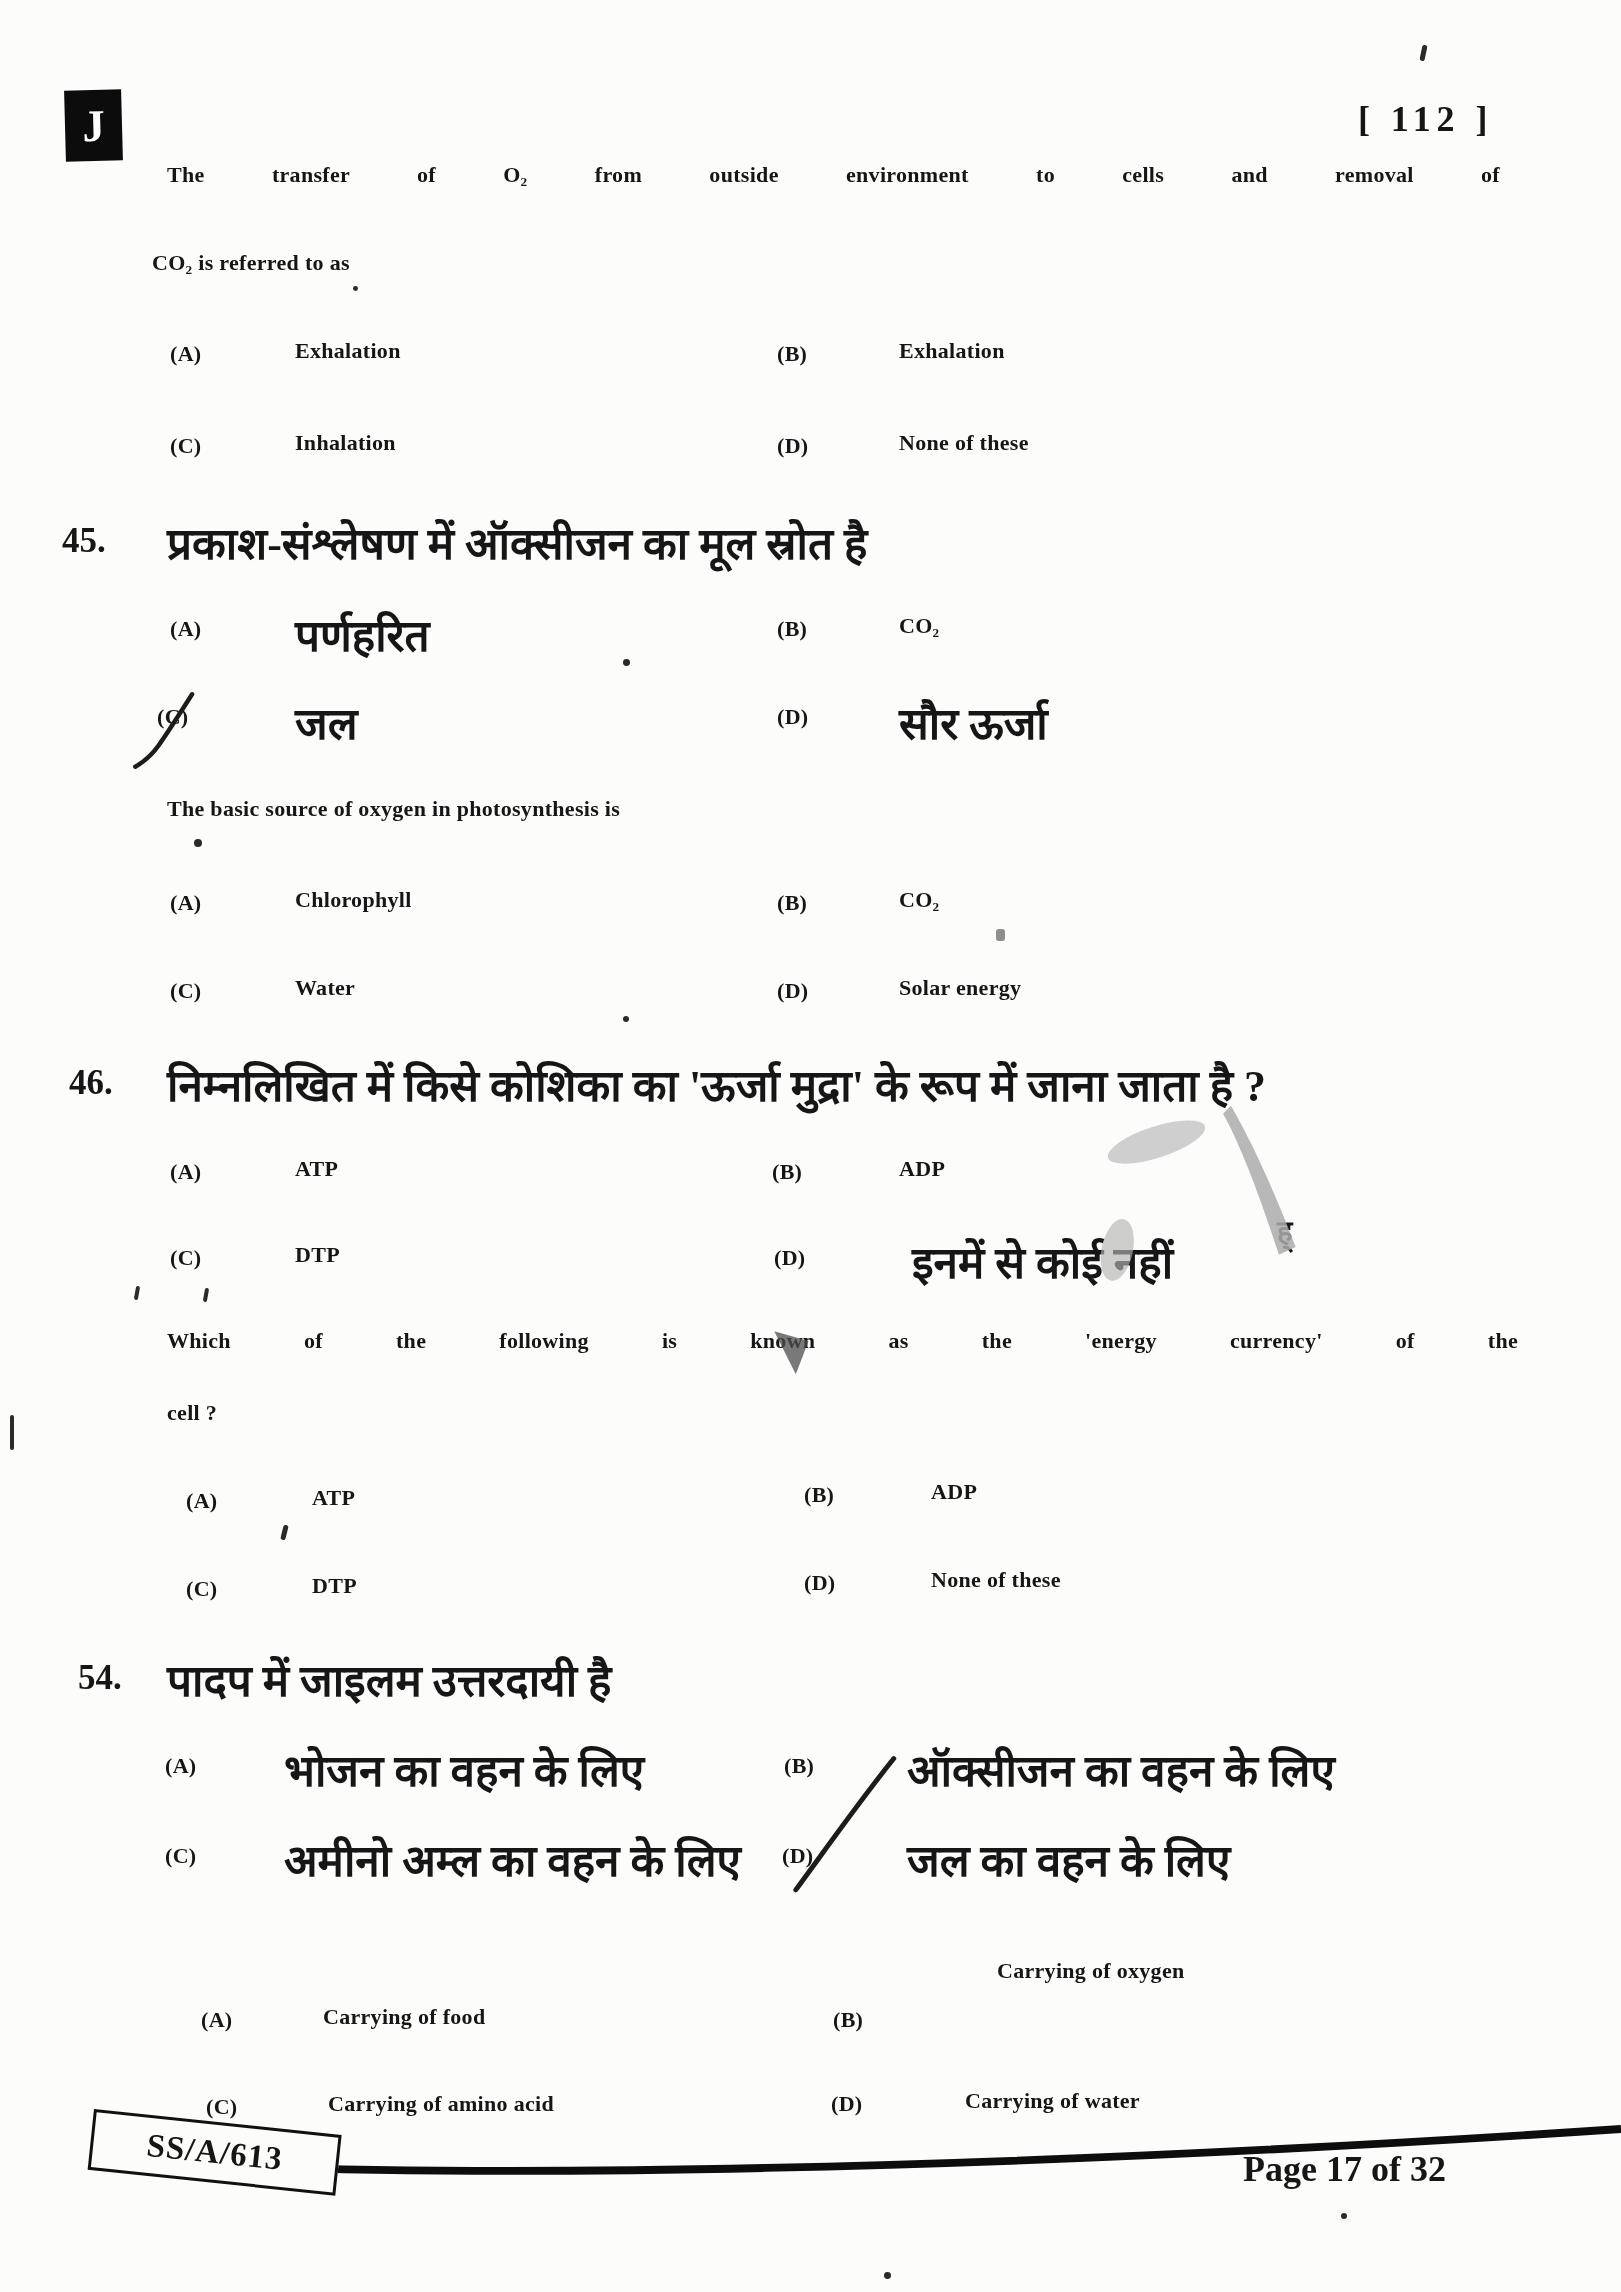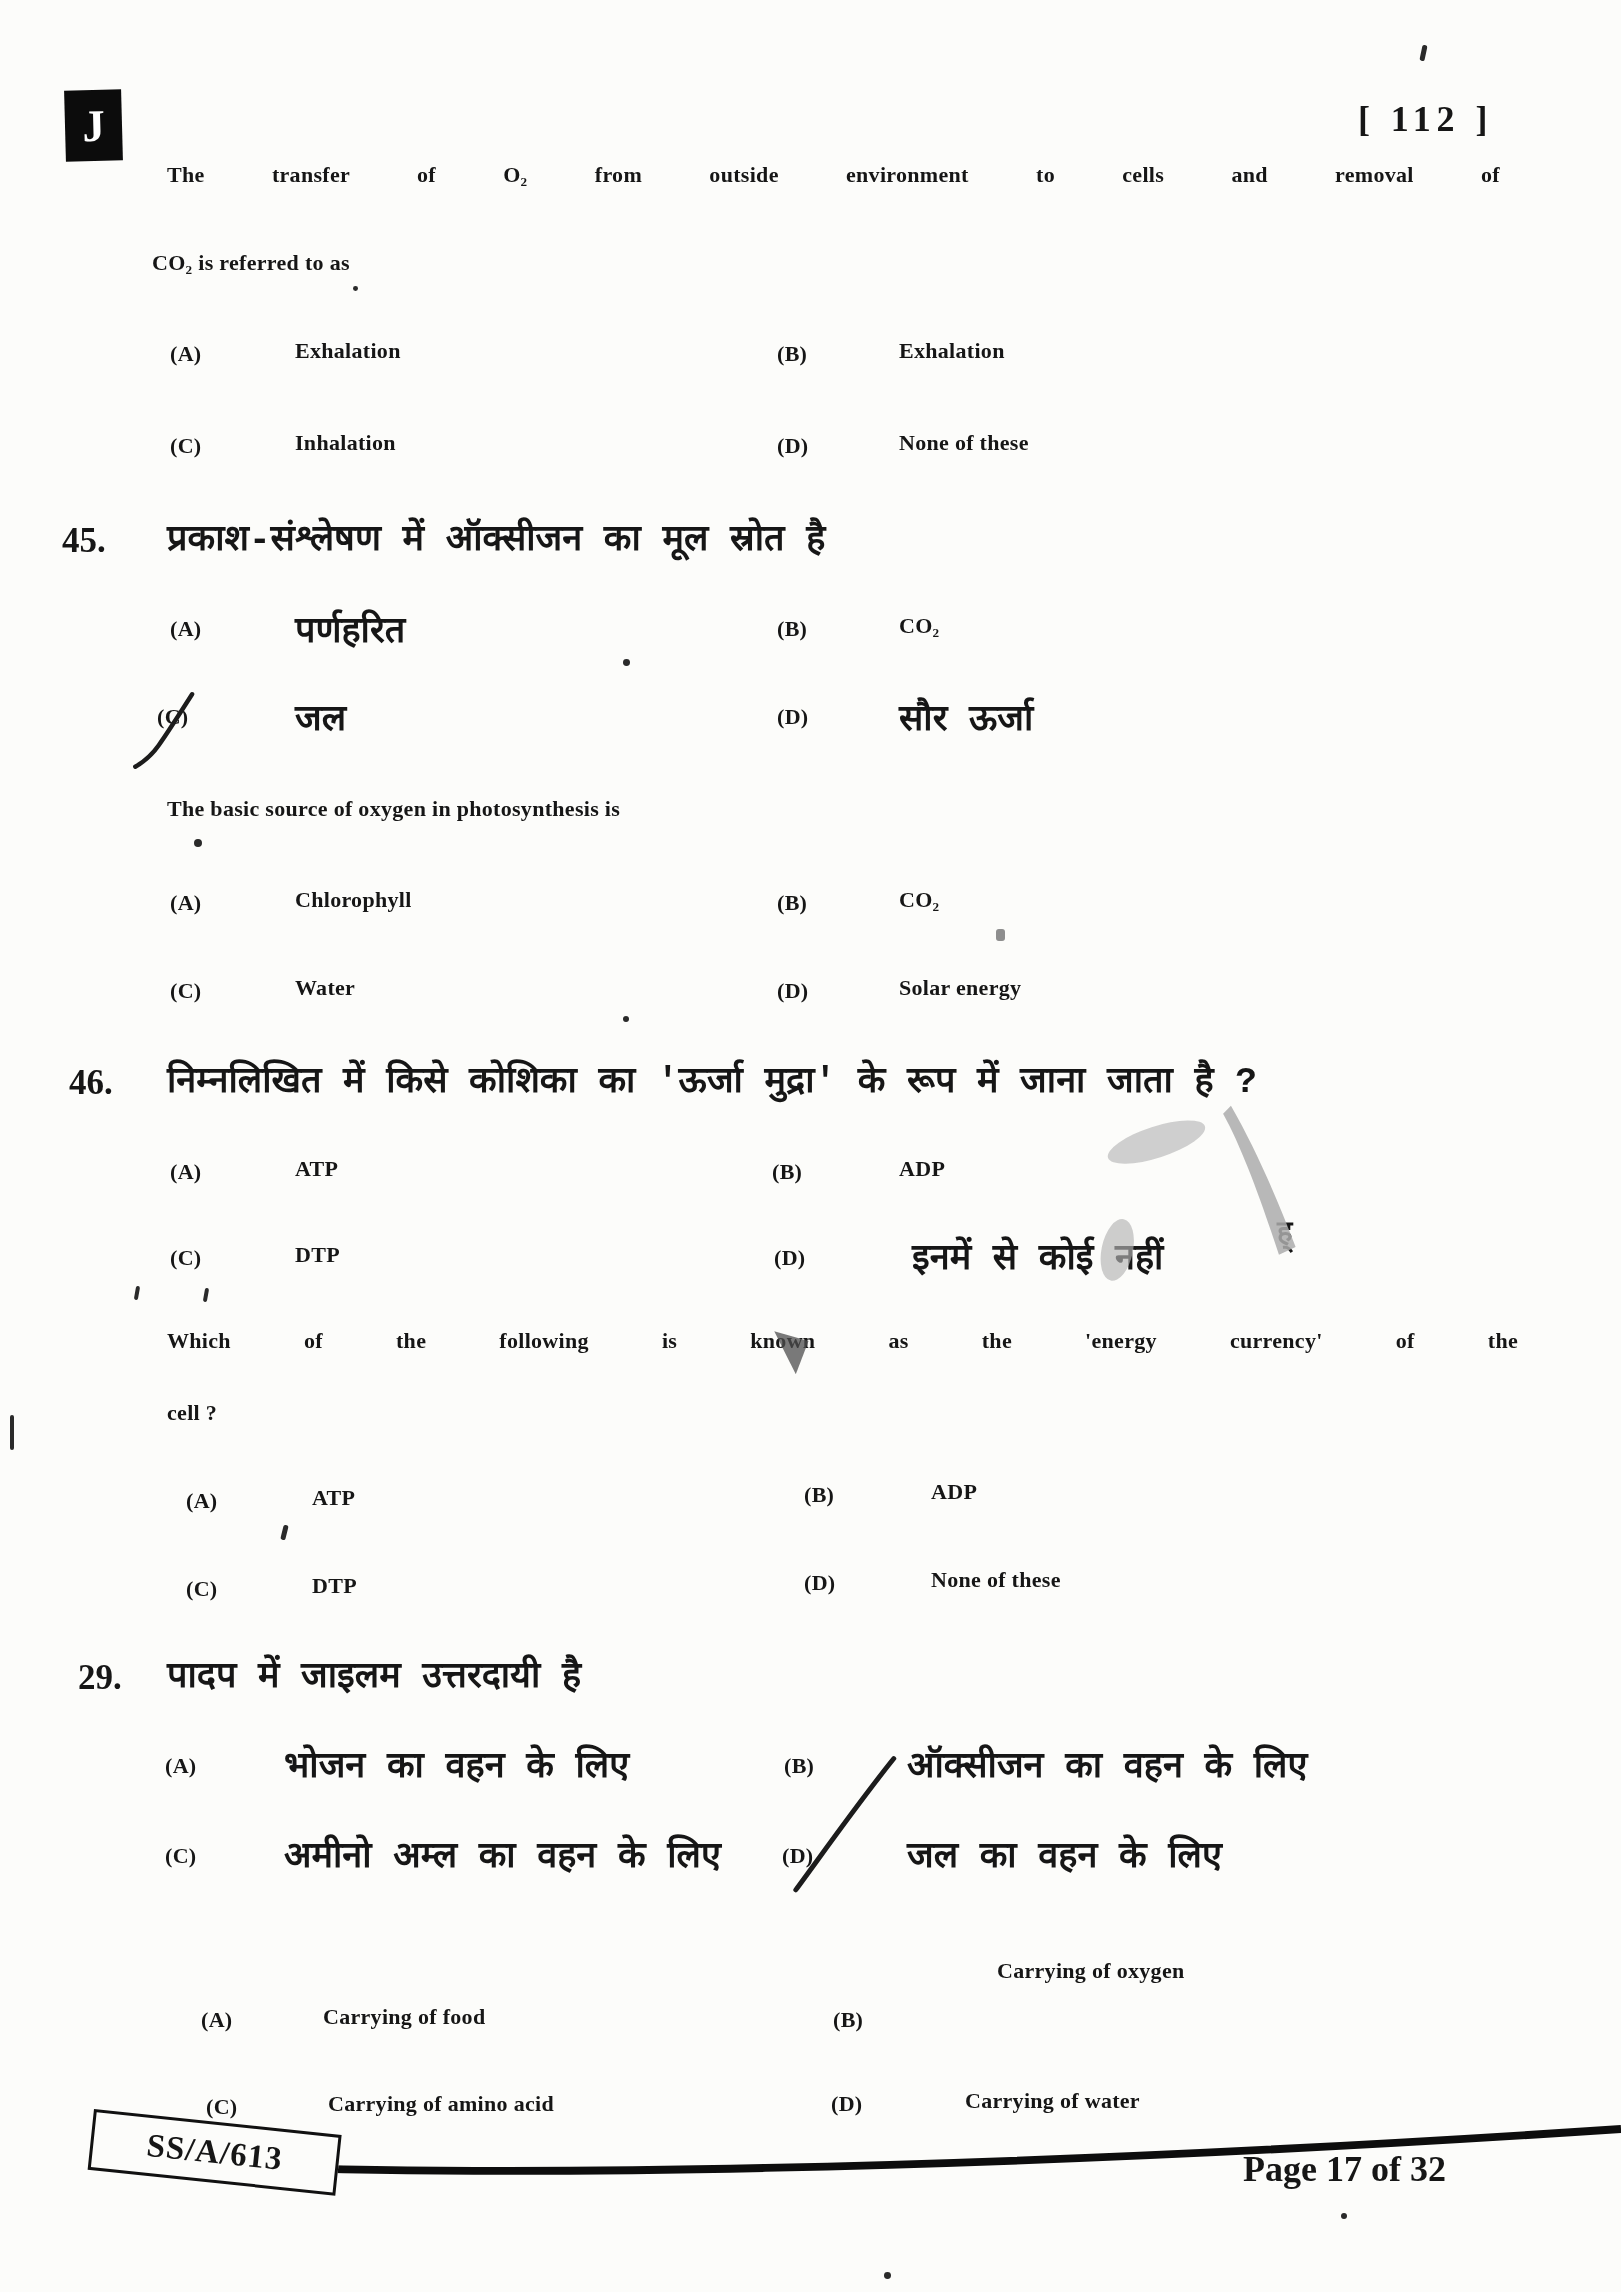--- a/index.html
+++ b/index.html
@@ -7,21 +7,21 @@
     position:relative;
     width:1621px;height:2293px;
     margin:0 auto;
     background:#fcfcfa;
     font-family:"Liberation Serif","DejaVu Serif",serif;
     color:#161616;
     overflow:hidden;
   }
   .abs{position:absolute;white-space:nowrap;}
   .txt{font-size:22px;font-weight:600;letter-spacing:0.3px;}
-  .hi{font-size:36px;font-weight:700;font-family:Liberation Mono, monospace;}
+  .hi{font-size:44px;font-weight:700;font-family:Liberation Serif, serif;}
   .just{white-space:normal;text-align:justify;text-align-last:justify;}
   .qnum{font-size:35px;font-weight:600;}
   #jbox{
     left:65px;top:90px;width:57px;height:71px;
     background:#0c0c0c;color:#fff;
     font-size:45px;font-weight:700;
     display:flex;align-items:center;justify-content:center;
     transform:rotate(-1.5deg);
   }
   #pageref{left:1358px;top:98px;font-size:36px;font-weight:600;letter-spacing:5.9px;}
@@ -98,21 +98,21 @@
   <div class="abs txt" style="left:167px;top:1400px;">cell ?</div>
   <span class="abs txt" style="left:186px;top:1488px;">(A)</span>
   <span class="abs txt" style="left:312px;top:1485px;">ATP</span>
   <span class="abs txt" style="left:804px;top:1482px;">(B)</span>
   <span class="abs txt" style="left:931px;top:1479px;">ADP</span>
   <span class="abs txt" style="left:186px;top:1576px;">(C)</span>
   <span class="abs txt" style="left:312px;top:1573px;">DTP</span>
   <span class="abs txt" style="left:804px;top:1570px;">(D)</span>
   <span class="abs txt" style="left:931px;top:1567px;">None of these</span>
 
-  <span class="abs qnum" style="left:78px;top:1658px;">29.</span>
+  <span class="abs qnum" style="left:78px;top:1658px;">54.</span>
   <span class="abs hi" style="left:167px;top:1649px;">पादप में जाइलम उत्तरदायी है</span>
 
   <span class="abs txt" style="left:165px;top:1753px;">(A)</span>
   <span class="abs hi" style="left:284px;top:1739px;">भोजन का वहन के लिए</span>
   <span class="abs txt" style="left:784px;top:1753px;">(B)</span>
   <span class="abs hi" style="left:907px;top:1739px;">ऑक्सीजन का वहन के लिए</span>
   <span class="abs txt" style="left:165px;top:1843px;">(C)</span>
   <span class="abs hi" style="left:284px;top:1829px;">अमीनो अम्ल का वहन के लिए</span>
   <span class="abs txt" style="left:782px;top:1843px;">(D)</span>
   <span class="abs hi" style="left:907px;top:1829px;">जल का वहन के लिए</span>

